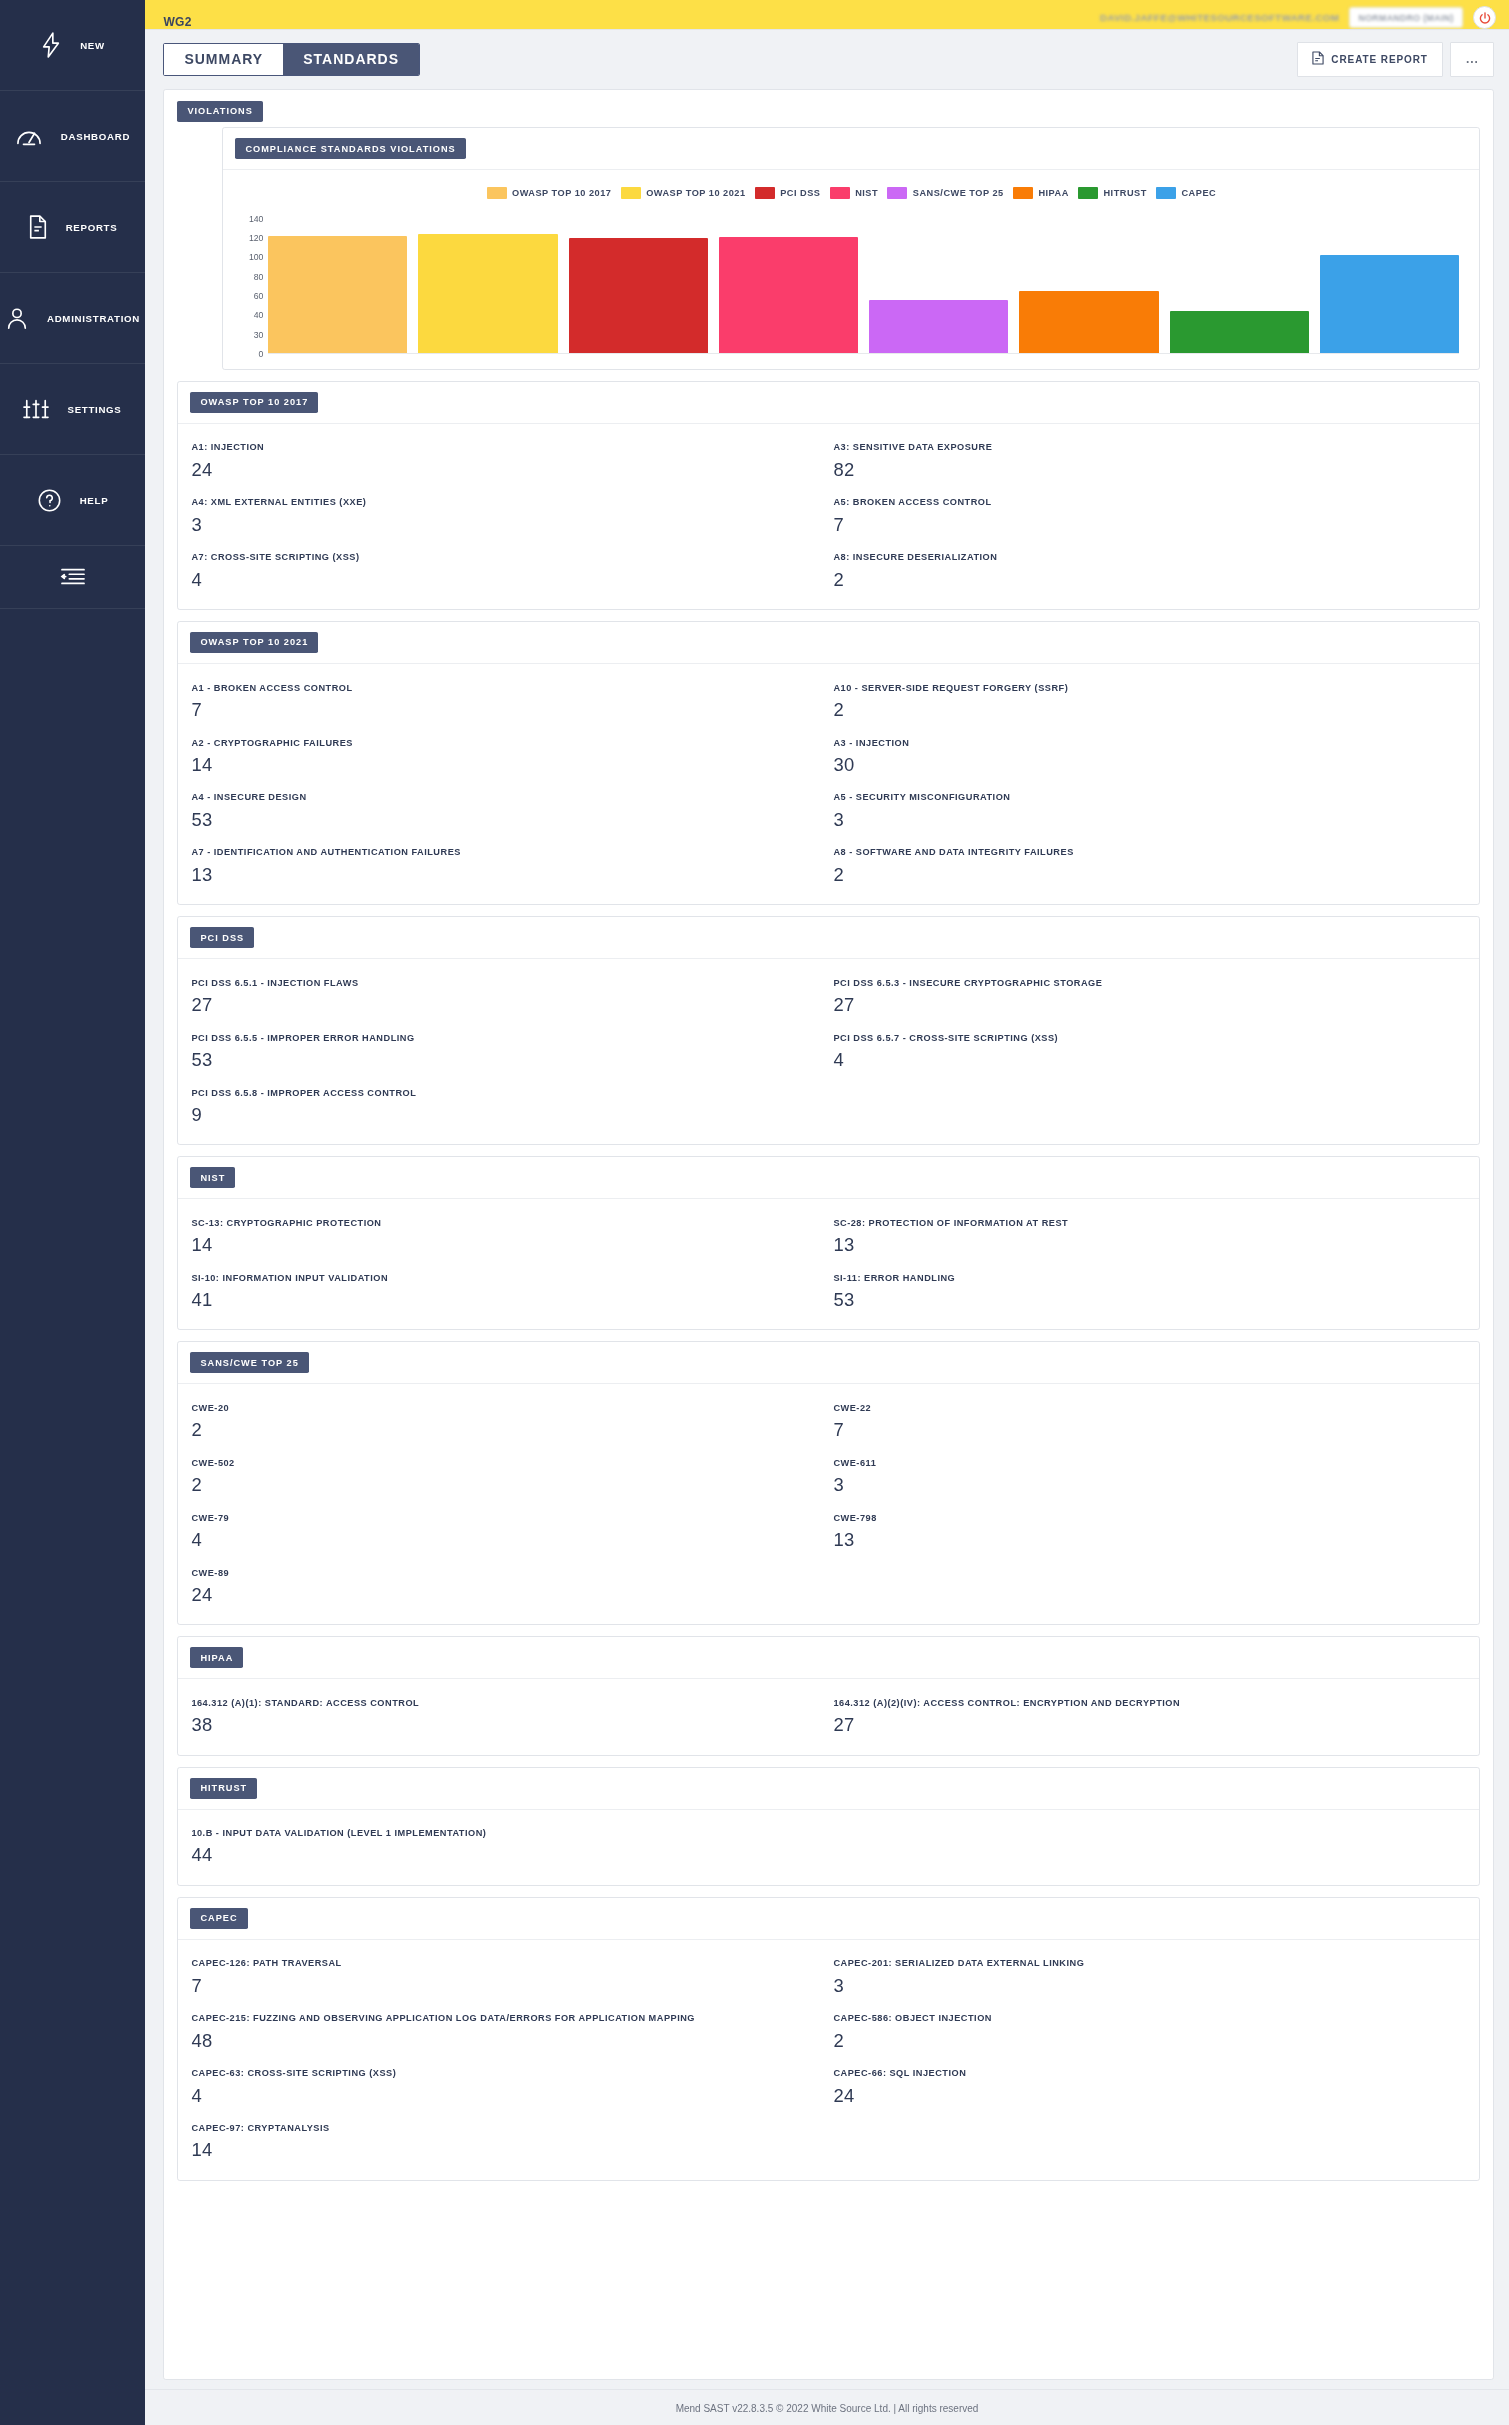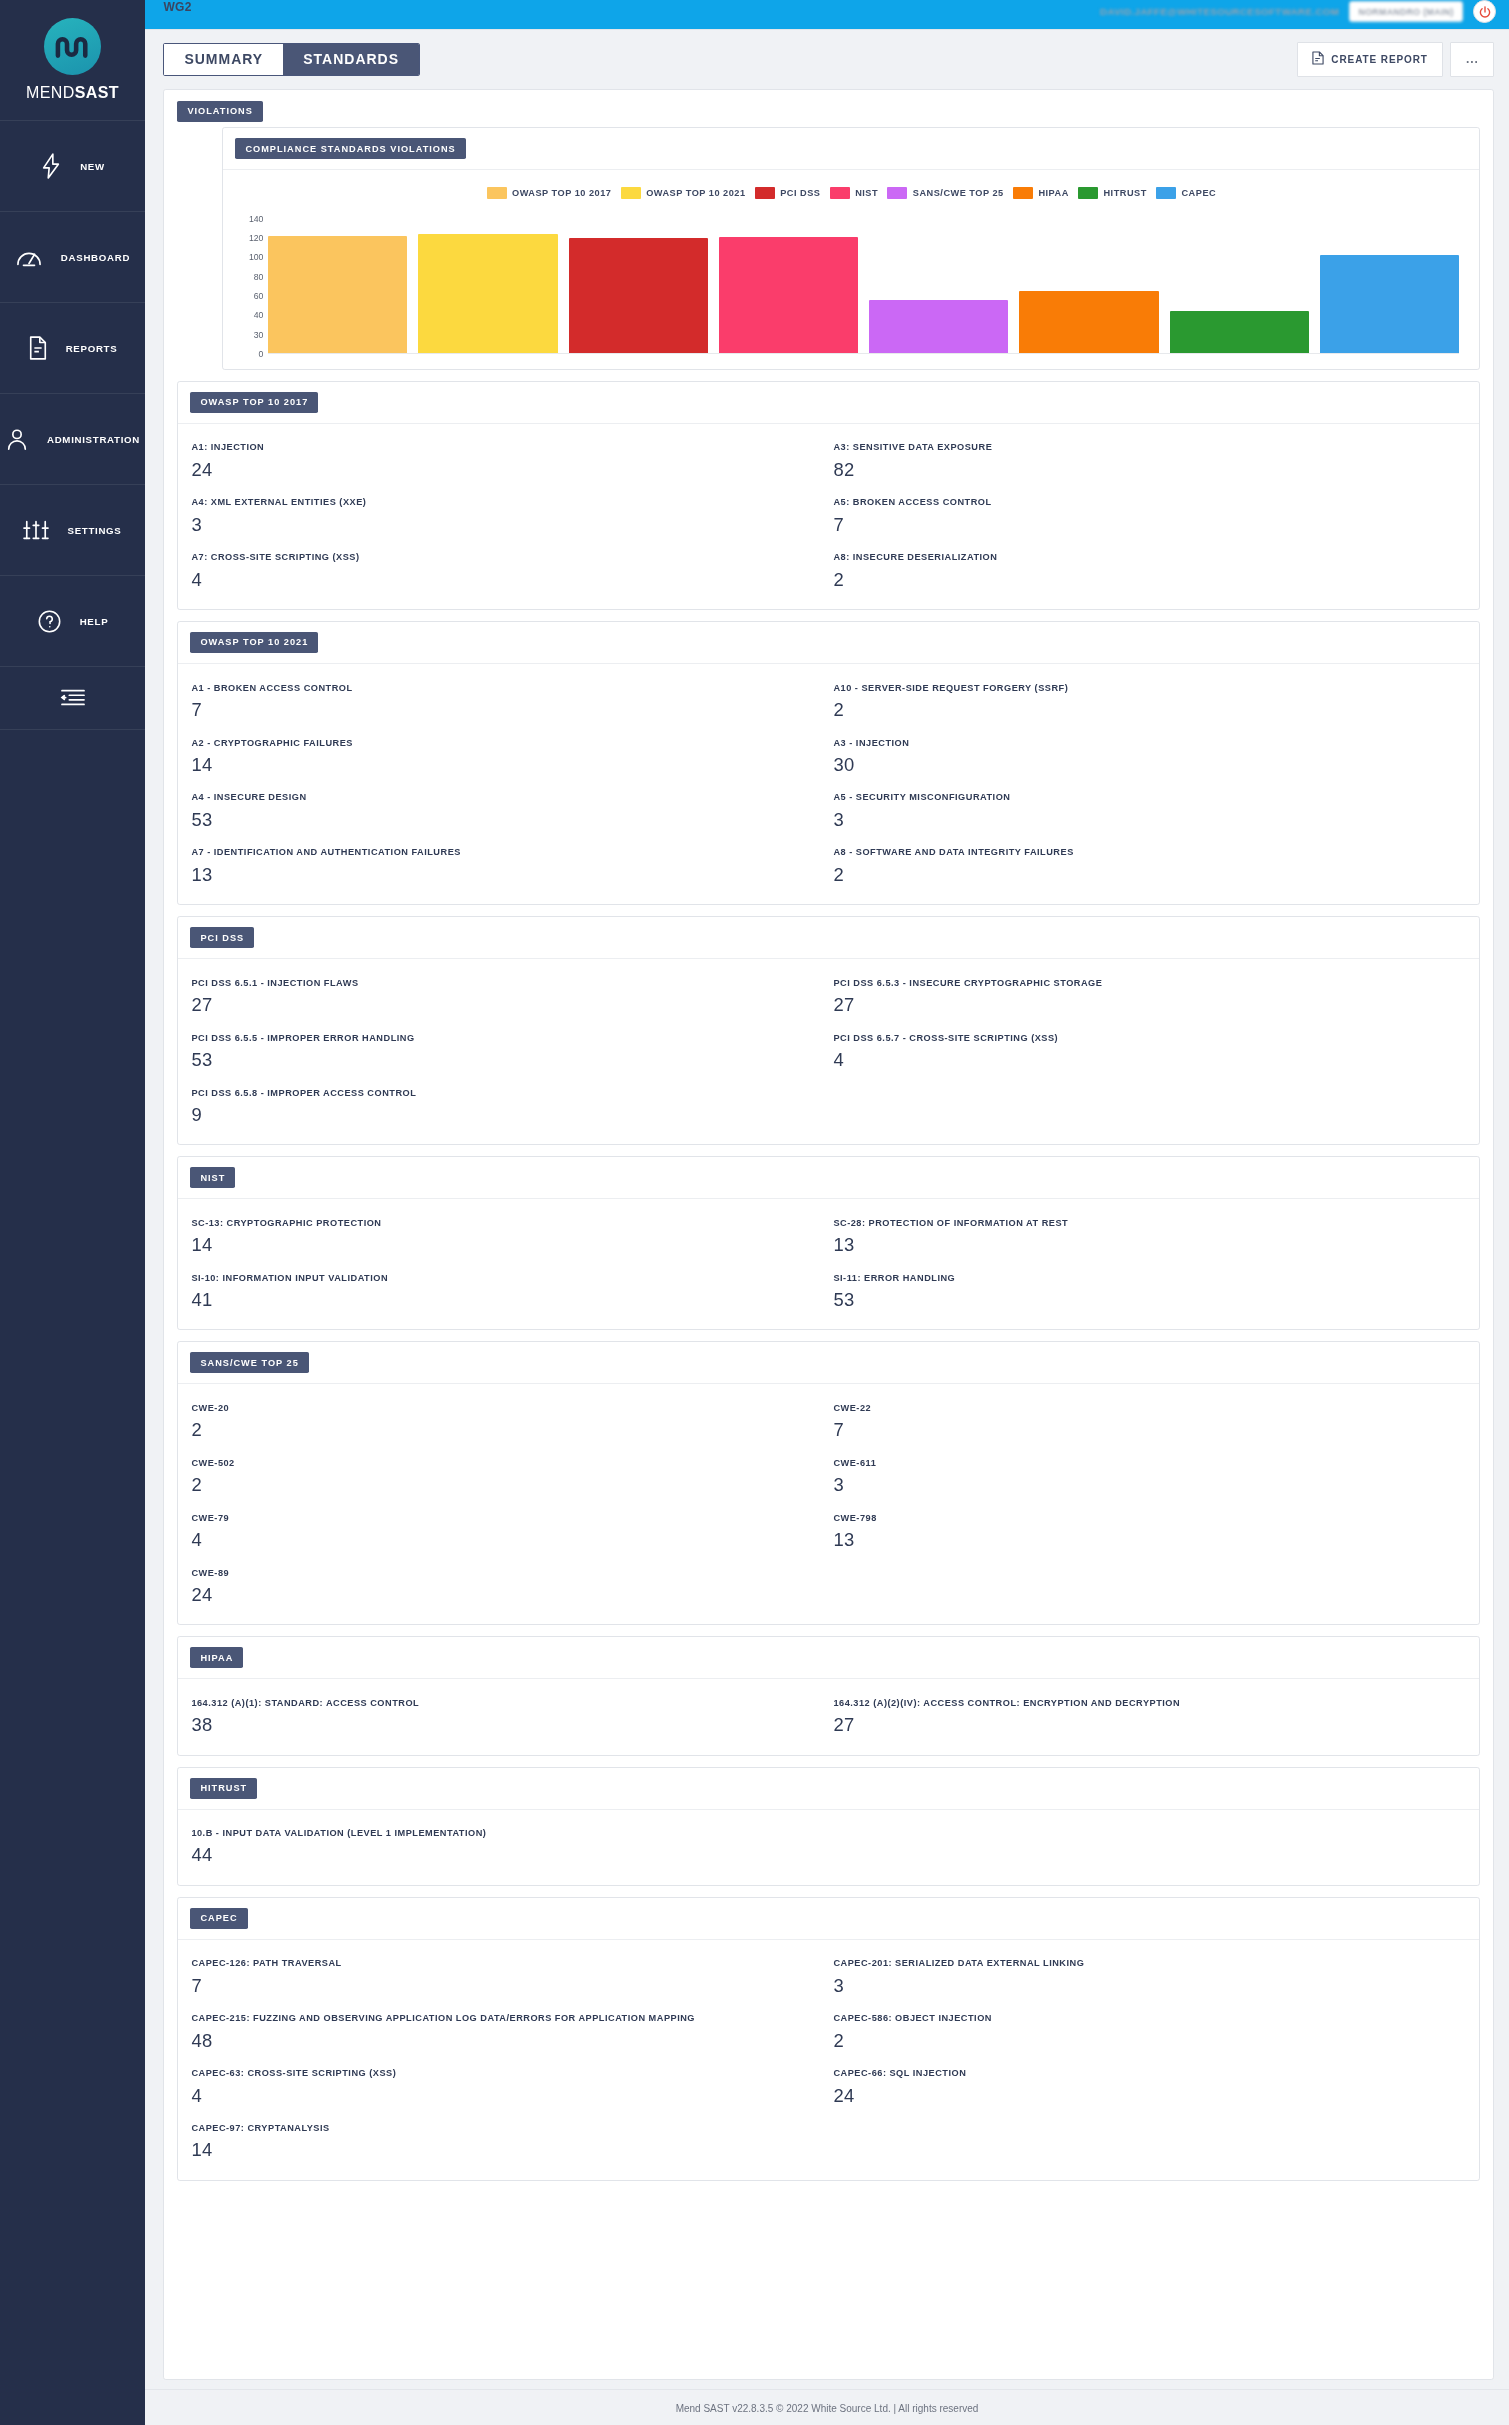--- a/index.html
+++ b/index.html
@@ -62,23 +62,23 @@
     color: #ffffff;
     text-align: center;
   }
   .nav-item.collapse-item { height: 63px; }
 
   
   .main { flex: 1; display: flex; flex-direction: column; background: #f0f2f5; min-width: 0; }
 
   .topbar {
     height: 30px;
-    background: #0ea5e9;
-    display: flex;
-    align-items: flex-start;
+    background: #fde047;
+    display: flex;
+    align-items: flex-end;
     padding: 0 13px 0 18.4px;
     border-bottom: 0.9px solid #e3e6ea;
   }
   .topbar-title {
     font-size: 12px;
     font-weight: 700;
     color: #3a4560;
     letter-spacing: 0.3px;
   }
   .topbar-right { margin-left: auto; display: flex; align-items: center; gap: 10px; }
@@ -263,28 +263,20 @@
     background: #f0f2f5;
     margin-top: 9.2px;
   }
 </style>
 </head>
 <body>
 
 <div class="app">
 
   <aside class="sidebar">
-    <div class="brand">
-      <div class="brand-logo">
-        <svg width="37" height="31" viewBox="0 0 40 34" fill="none">
-          <path d="M4 27 V14 a5 5 0 0 1 10 0 v7 a5 5 0 0 0 10 0 v-7 a5 5 0 0 1 10 0 V27" stroke="#1b2a42" stroke-width="5" stroke-linecap="round" fill="none"></path>
-        </svg>
-      </div>
-      <div class="brand-name"><span>MEND</span><b>SAST</b></div>
-    </div>
 
     <div class="nav-item">
       <span class="nav-icon">
         <svg width="22" height="28" viewBox="0 0 24 30" fill="none" stroke="#fff" stroke-width="1.8" stroke-linejoin="round">
           <path d="M14 2 L4 17 h6 L9 28 L20 13 h-6 z"></path>
         </svg>
       </span>
       <span class="nav-label">NEW</span>
     </div>
 

